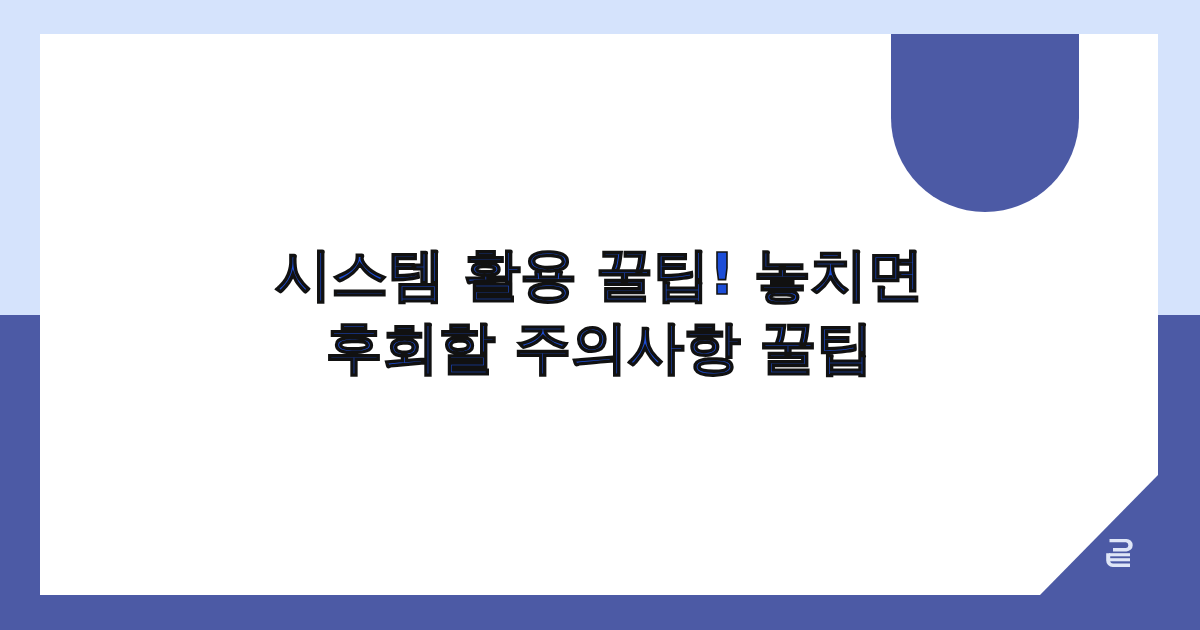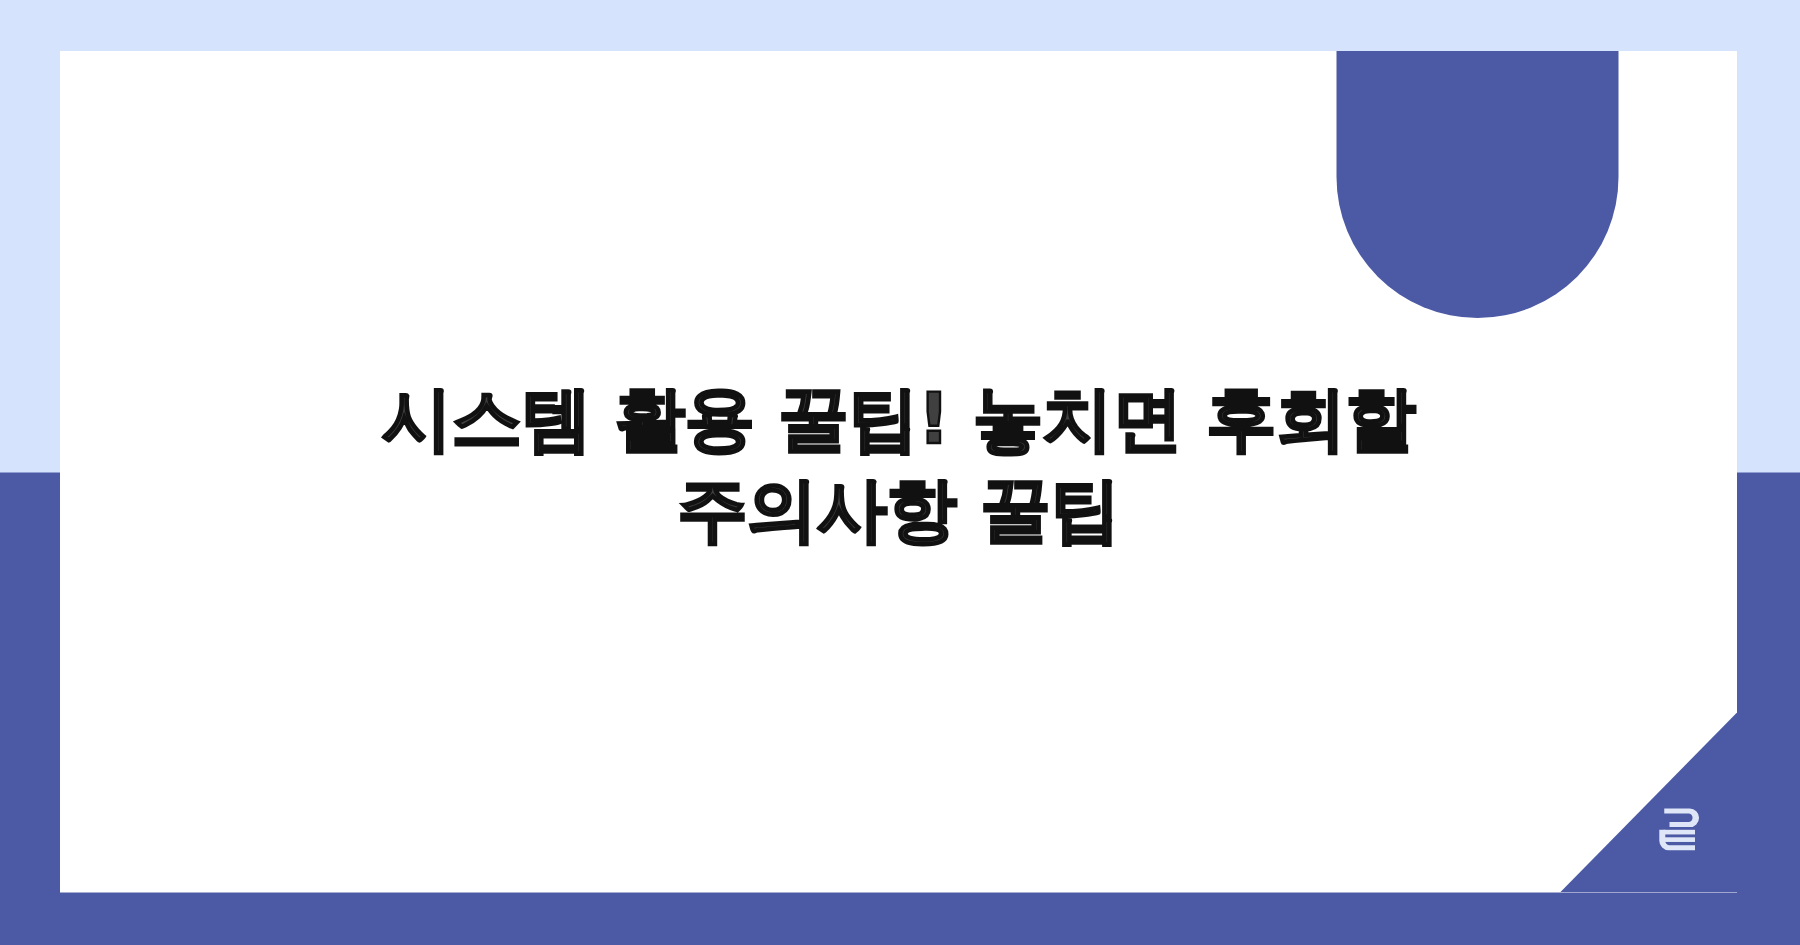--- a/index.html
+++ b/index.html
@@ -97,23 +97,23 @@
     display: flex;
     align-items: center;
     justify-content: center;
     padding-bottom: 8px;
     box-sizing: border-box;
   }
   .title {
     margin: 0;
     width: 760px;
     text-align: center;
-    color: #404040;
+    color: #1d4ed8;
     font-family: "DejaVu Sans", "Liberation Sans", sans-serif;
-    font-size: 47px;
+    font-size: 57px;
     font-weight: 700;
     line-height: 1.28;
     letter-spacing: -0.5px;
     word-break: keep-all;
     -webkit-text-stroke: 1.6px #111111;
   }
 </style>
 </head>
 <body>
 

